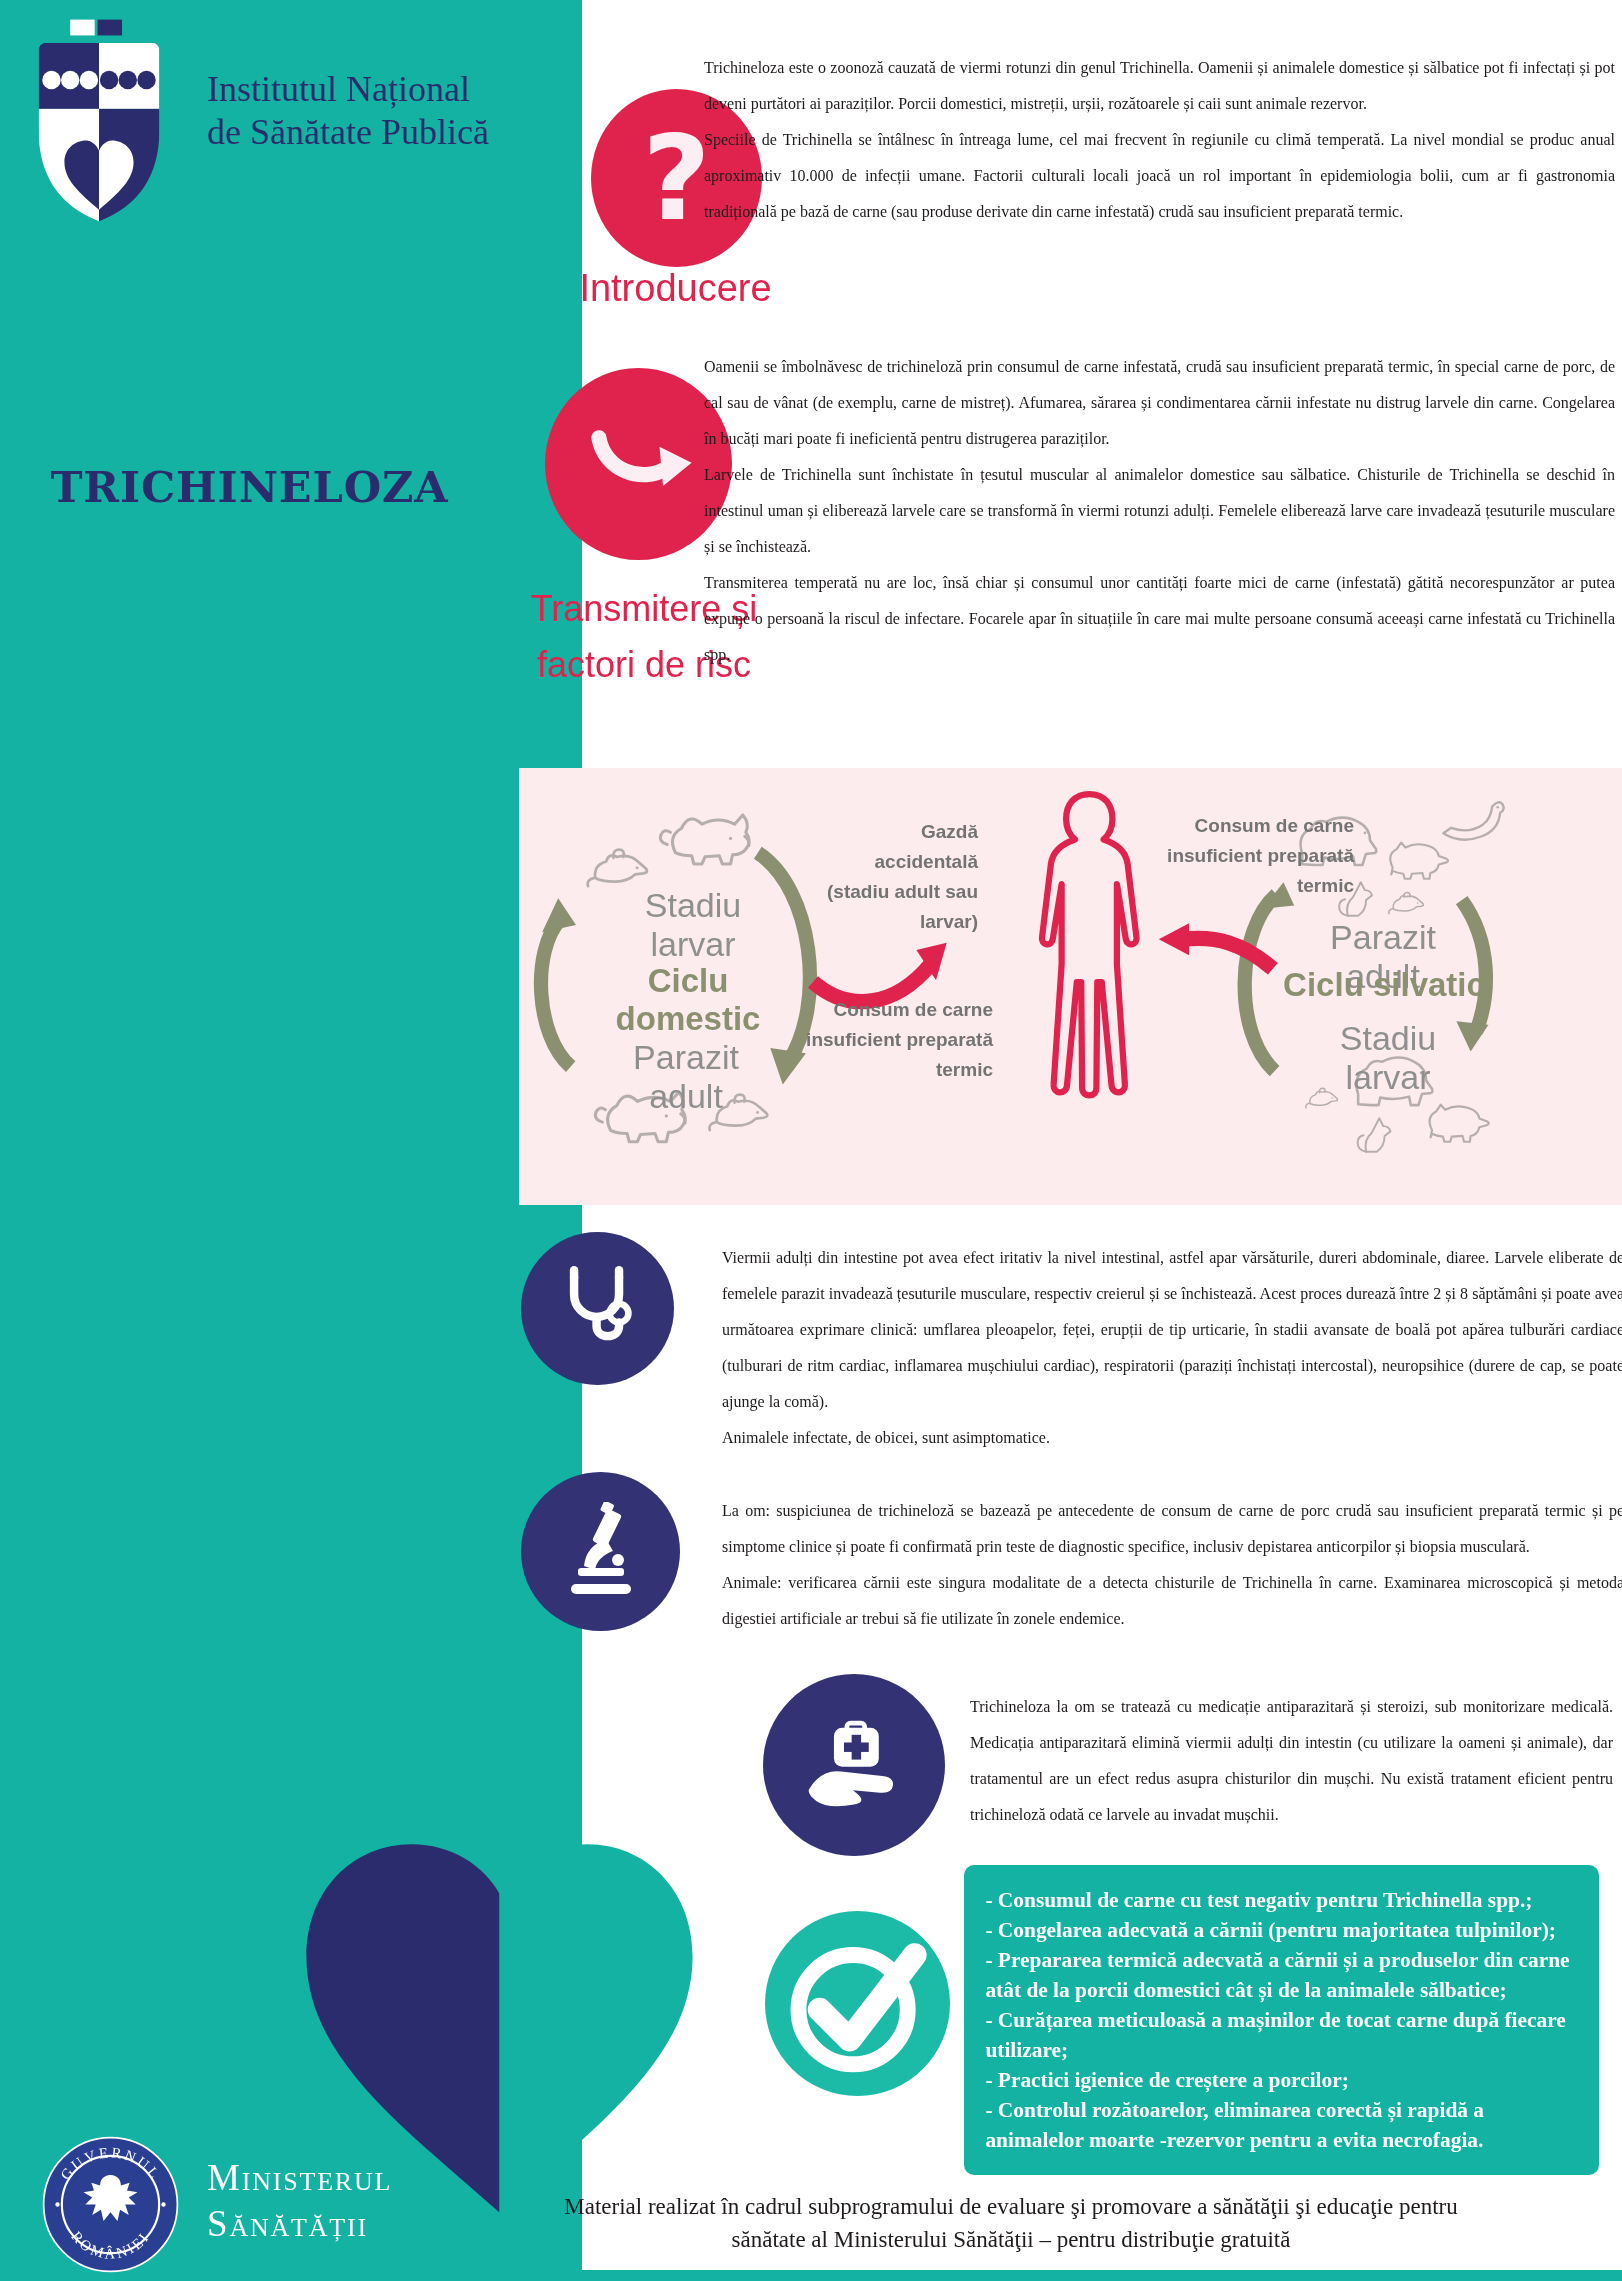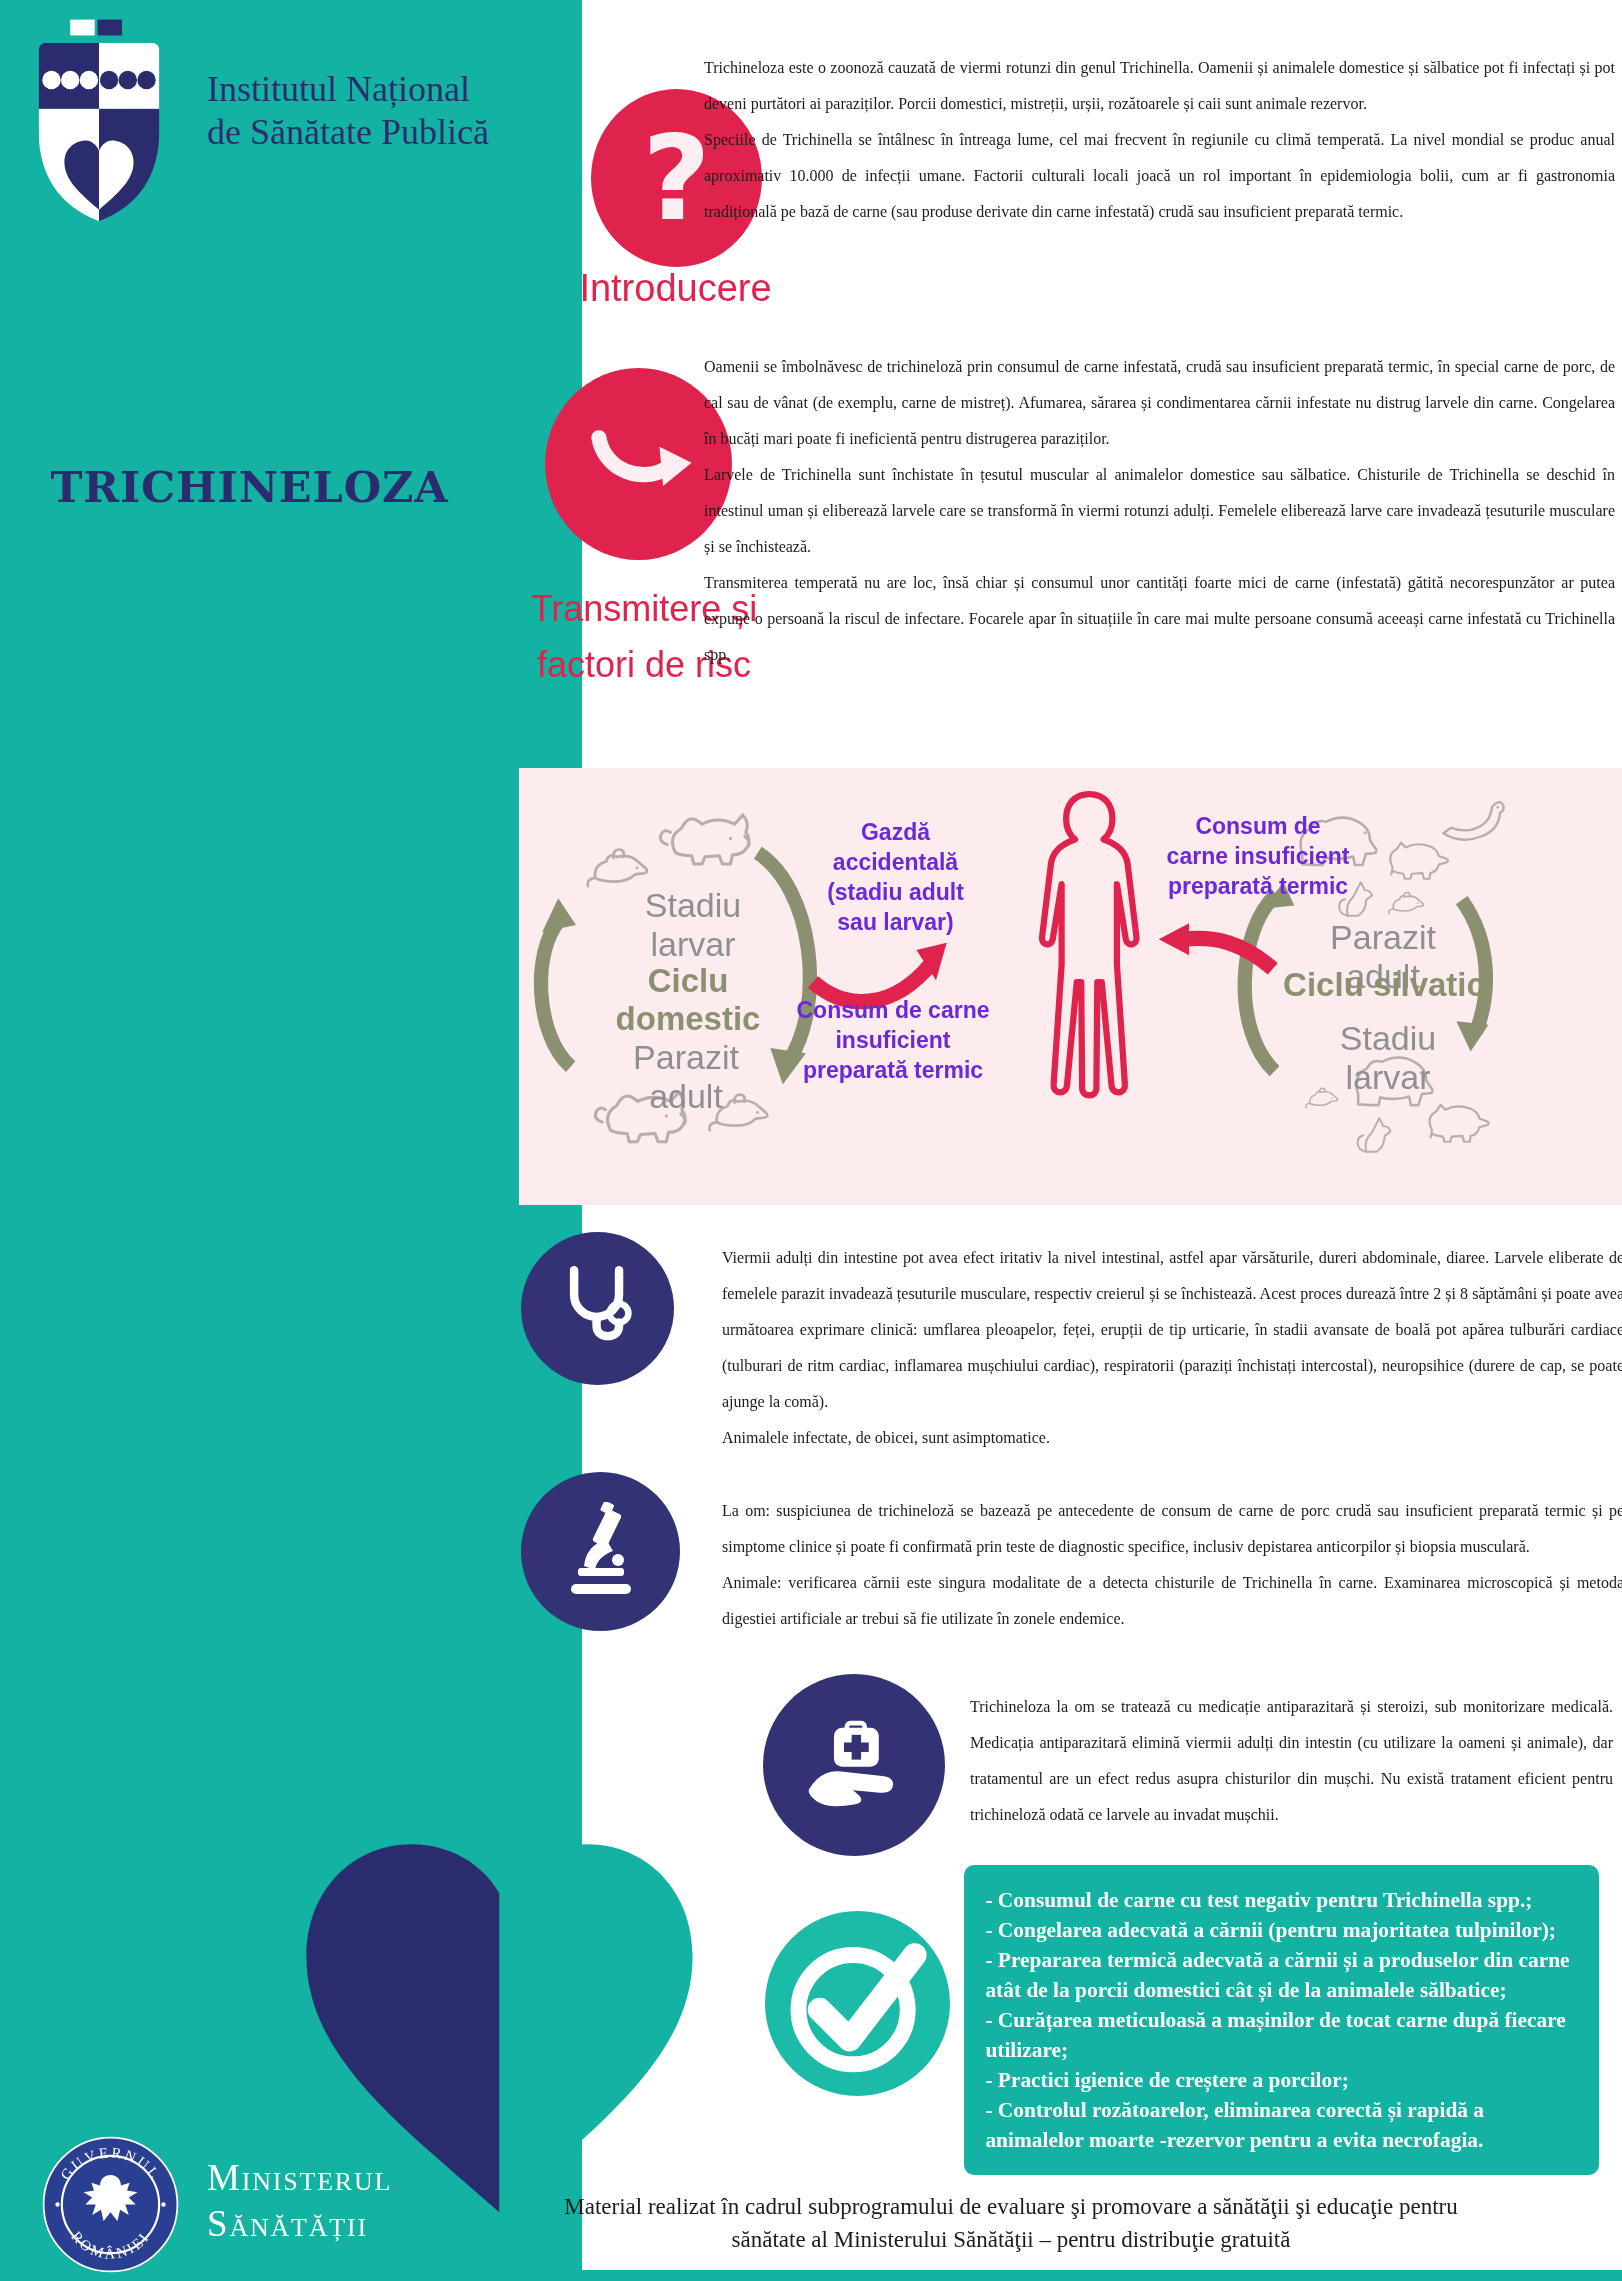--- a/index.html
+++ b/index.html
@@ -24,21 +24,21 @@
   .col-intro{left:704px;top:50px;width:911px;}
   .col-transm{left:704px;top:349px;width:911px;}
   .col-simpt{left:722px;top:1240px;width:902px;}
   .col-diag{left:722px;top:1493px;width:902px;}
   .col-trat{left:970px;top:1689px;width:643px;}
   
   .diagram{left:519px;top:768px;width:1104px;height:437px;background:#fcecee;}
   .dg{position:absolute;font-family:"Liberation Sans","DejaVu Sans",sans-serif;text-align:center;}
   .dg-gray{color:#8f8f8f;font-size:34px;}
   .dg-olive{color:#8a9070;font-size:33px;font-weight:bold;}
-  .dg-red{color:#6d28d9;font-size:23px;font-weight:600;line-height:30px;}
+  .dg-red{color:#737373;font-size:19px;font-weight:600;line-height:30px;text-align:right;}
   .animal{position:absolute;}
   .animal svg{width:100%;height:100%;}
   .ani-stroke{stroke:#b6aeae;stroke-width:3;fill:none;stroke-linejoin:round;stroke-linecap:round;}
   
   .navy-circle{background:#333274;border-radius:50%;display:flex;align-items:center;justify-content:center;}
   .ic-steth{left:521px;top:1232px;width:153px;height:153px;}
   .ic-micro{left:521px;top:1472px;width:159px;height:159px;}
   .ic-treat{left:763px;top:1674px;width:182px;height:182px;}
   .ic-check{left:765px;top:1911px;width:185px;height:185px;background:#1bbBA8;border-radius:50%;
             display:flex;align-items:center;justify-content:center;}

